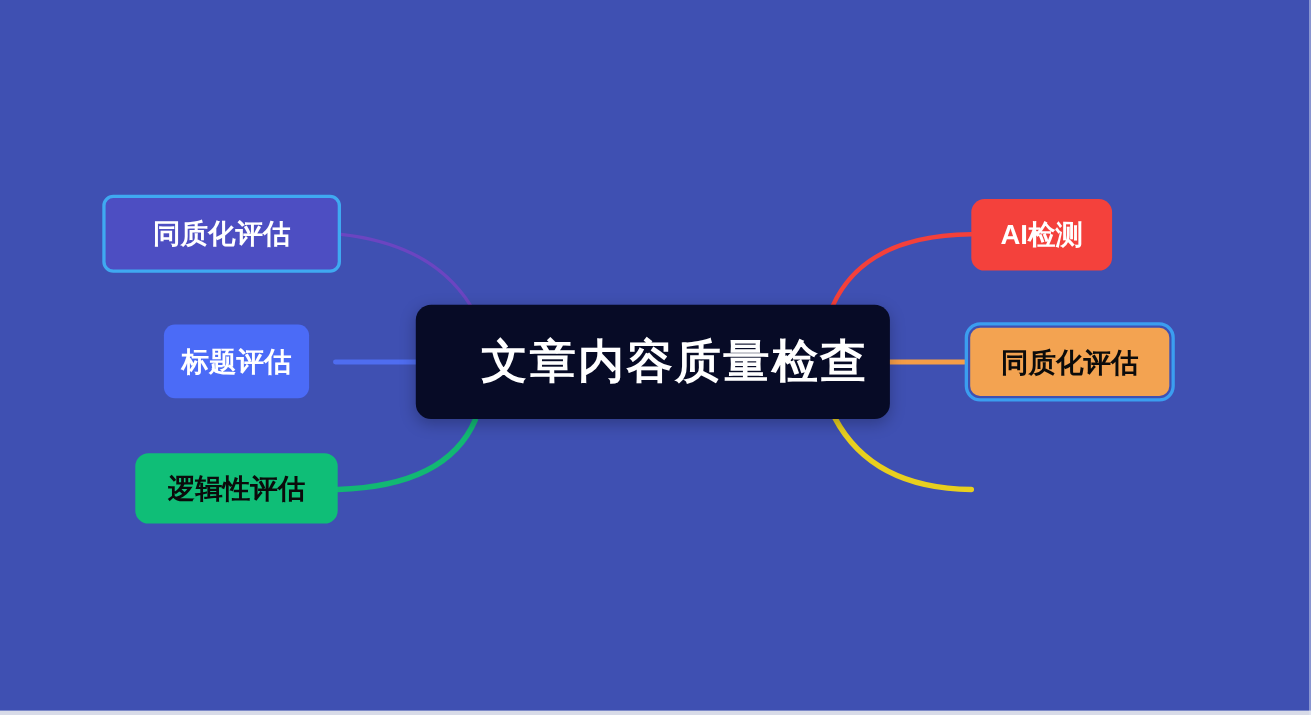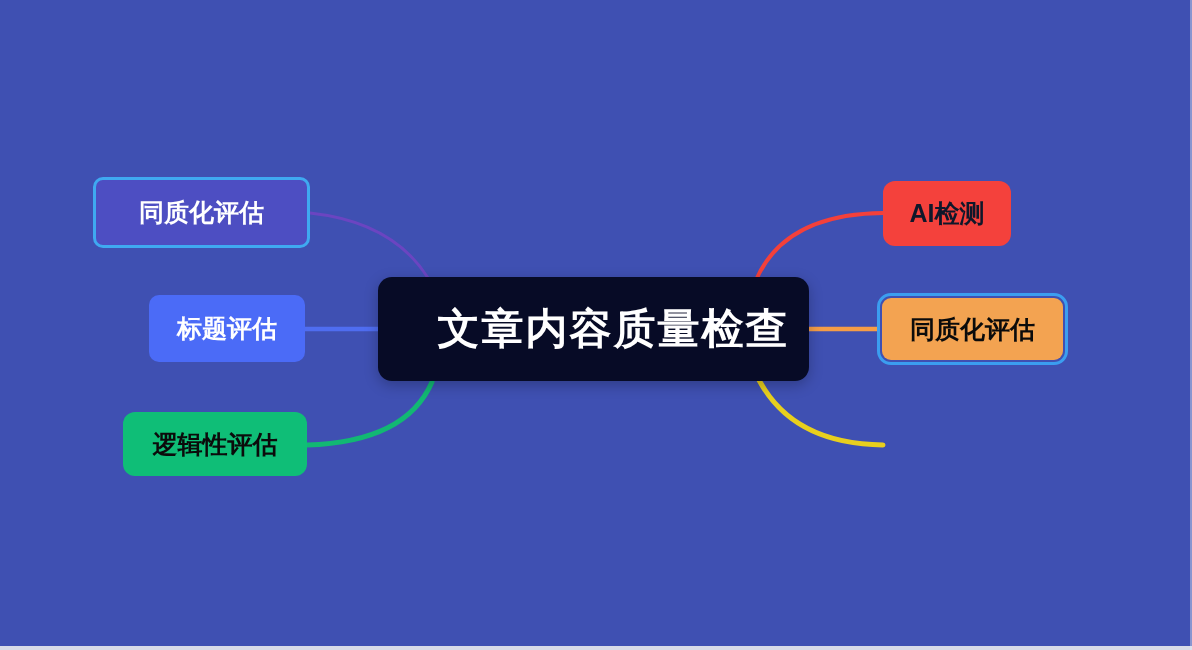--- a/index.html
+++ b/index.html
@@ -20,21 +20,21 @@
     box-sizing:border-box;border-radius:10px;
     font-weight:700;white-space:nowrap;cursor:default;
   }
   .node-center{
     left:378px;top:277px;width:431px;height:104px;
     border-radius:14px;font-size:42px;letter-spacing:2px;
     box-shadow:0 4px 14px rgba(0,0,0,0.25);
   }
   .node-branch{font-size:25px;}
   .node-outline{left:93px;top:177px;width:217px;height:71px;border:3px solid;}
-  .node-title{left:149px;top:295px;width:156px;height:67px;}
+  .node-title{left:149px;top:295px;width:132px;height:67px;}
   .node-logic{left:123px;top:412px;width:184px;height:64px;border-radius:12px;}
   .node-ai{left:883px;top:181px;width:128px;height:65px;border-radius:12px;}
   .node-homo-wrap{
     position:absolute;left:877px;top:293px;width:191px;height:72px;
     box-sizing:border-box;border:3px solid;border-radius:14px;padding:2px;
   }
   .node-homo-fill{
     width:100%;height:100%;border-radius:9px;
     display:flex;align-items:center;justify-content:center;
     font-size:25px;font-weight:700;white-space:nowrap;
@@ -63,21 +63,21 @@
   </svg>
 
   <div class="node node-center" style="background-color: rgb(7, 11, 38); color: rgb(255, 255, 255); padding-left: 40px;">文章内容质量检查</div>
 
   <div class="node node-branch node-outline" style="background-color: rgb(77, 78, 194); color: rgb(255, 255, 255); border-color: rgb(63, 169, 241);">同质化评估</div>
 
   <div class="node node-branch node-title" style="background-color: rgb(75, 107, 247); color: rgb(255, 255, 255);">标题评估</div>
 
   <div class="node node-branch node-logic" style="background-color: rgb(15, 190, 119); color: rgb(11, 11, 11);">逻辑性评估</div>
 
-  <div class="node node-branch node-ai" style="background-color: rgb(244, 65, 60); color: #0f172a;">AI检测</div>
+  <div class="node node-branch node-ai" style="background-color: rgb(244, 65, 60); color: #ffffff;">AI检测</div>
 
   <div class="node-homo-wrap" style="border-color: rgb(59, 158, 240);">
     <div class="node-homo-fill" style="background-color: rgb(243, 163, 81); color: rgb(11, 11, 11);">同质化评估</div>
   </div>
 
 
   <div class="bottom-strip" style="background-color: rgb(216, 219, 232);"></div>
   <div class="right-edge-line"></div>
 </div>
 

